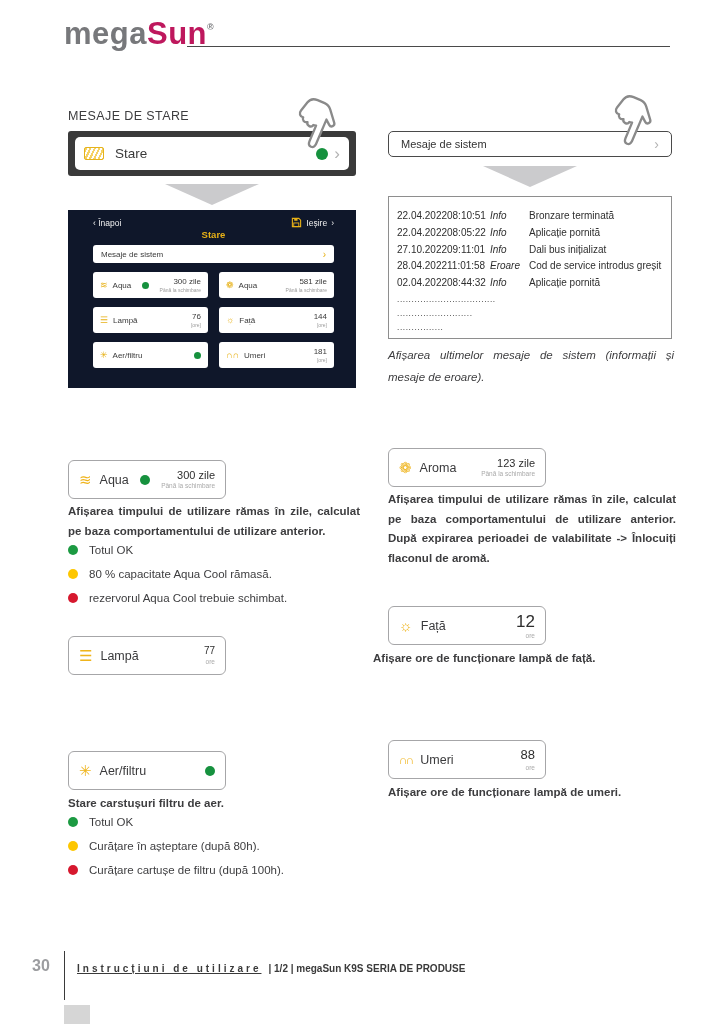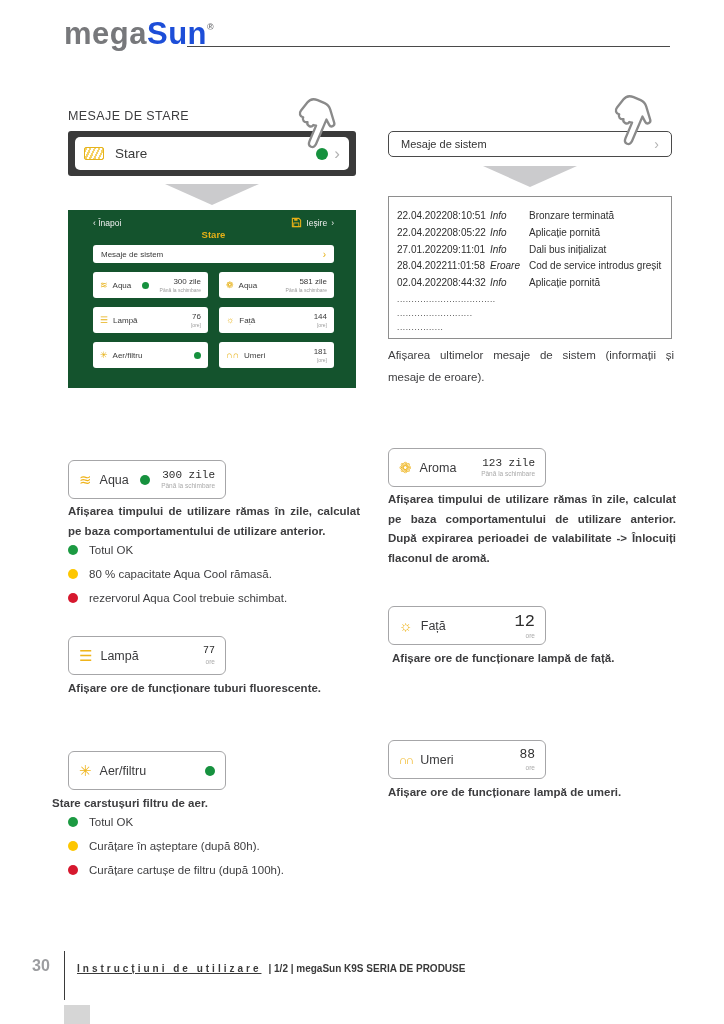--- a/index.html
+++ b/index.html
@@ -1,21 +1,21 @@
 <!DOCTYPE html>
 <html><head>
 <meta charset="utf-8">
 <style>
   html,body{margin:0;padding:0;background:#fff;}
   .page{position:relative;width:724px;height:1024px;background:#fff;overflow:hidden;
         font-family:"Liberation Sans",sans-serif;color:#3d3d3f;}
 
   
   .logo{position:absolute;left:64px;top:16px;font-size:31px;font-weight:bold;color:#77787b;letter-spacing:0.5px;}
-  .logo .sun{color:#1d4ed8;}
+  .logo .sun{color:#be185d;}
   .logo .reg{font-size:9px;vertical-align:14px;color:#77787b;}
   .logo-rule{position:absolute;left:187px;top:46px;width:483px;border-top:1.4px solid #4a4a4a;}
 
   
   .sec-title{position:absolute;left:68px;top:109px;font-size:12.5px;letter-spacing:0.4px;color:#3d3d3f;}
 
   
   .stare-frame{position:absolute;left:68px;top:131px;width:288px;height:45px;background:#3a3a3a;
                border-radius:3px;padding:6px 7px;box-sizing:border-box;}
   .stare-inner{background:#fff;border-radius:5px;height:100%;display:flex;align-items:center;padding:0 9px;box-sizing:border-box;}
@@ -29,21 +29,21 @@
 
   
   .hand{position:absolute;z-index:5;}
   .hand svg{transform:rotate(203deg);}
 
   
   .down-arrow{position:absolute;width:0;height:0;border-left:47px solid transparent;
               border-right:47px solid transparent;border-top:21px solid #cbcbcd;}
 
   
-  .panel{position:absolute;left:68px;top:210px;width:288px;height:178px;background:#14532d;
+  .panel{position:absolute;left:68px;top:210px;width:288px;height:178px;background:#0f172a;
          padding:7px 22px 0 25px;box-sizing:border-box;}
   .panel-top{display:flex;justify-content:space-between;align-items:center;font-size:8.5px;color:#f0f0f0;}
   .panel-top .right{display:flex;align-items:center;gap:4px;}
   .panel-title{text-align:center;color:#e7b117;font-size:9.5px;font-weight:bold;margin-top:1px;}
   .panel-menu{background:#fff;border-radius:3px;height:18px;display:flex;align-items:center;
               padding:0 8px;font-size:8px;color:#3a3a3a;margin-top:5px;}
   .panel-menu .chev{margin-left:auto;color:#e7b117;font-size:10px;}
   .panel-grid{display:grid;grid-template-columns:1fr 1fr;gap:9px 11px;margin-top:9px;}
   .ptile{background:#fff;border-radius:3px;height:26px;display:flex;align-items:center;
          padding:0 7px;box-sizing:border-box;font-size:8px;color:#3a3a3a;}
@@ -60,30 +60,30 @@
   .sys-bar .chev{margin-left:auto;font-size:14px;color:#b3b3b3;}
 
   
   .msgbox{position:absolute;left:388px;top:196px;width:284px;height:143px;border:1px solid #8e8e8e;
           padding:11px 8px;box-sizing:border-box;background:#fff;}
   .msgrow{display:flex;font-size:10px;color:#2e2e2e;line-height:1.68;}
   .c-date{width:50px;}.c-time{width:43px;}.c-type{width:39px;font-style:italic;}.c-text{flex:1;}
   .dotsrow{font-size:8.3px;color:#4a4a4a;line-height:1.7;letter-spacing:0.6px;}
 
   .caption{position:absolute;left:388px;top:344px;width:286px;font-size:11.5px;line-height:1.95;
-           text-align:justify;color:#3d3d3f;}
+           text-align:justify;color:#3d3d3f;font-style:italic;}
 
   
   .dtile{position:absolute;width:158px;height:39px;border:1.2px solid #a6a6a8;border-radius:6px;
          background:#fff;display:flex;align-items:center;padding:0 10px;box-sizing:border-box;}
   .dicon{color:#efb41c;font-size:15px;margin-right:8px;line-height:1;}
   .dlbl{font-size:12.5px;color:#3a3a3c;}
   .ddot{width:10px;height:10px;margin-left:auto;}
   .dval{display:flex;flex-direction:column;align-items:flex-end;margin-left:auto;line-height:1.25;}
-  .dval .v{font-size:11px;color:#2e2e2e;font-family:Liberation Mono, monospace;}
+  .dval .v{font-size:11px;color:#2e2e2e;}
   .dval .s{font-size:6.5px;color:#a9a9a9;}
 
   .para{position:absolute;font-size:11.5px;line-height:1.7;text-align:justify;color:#3d3d3f;font-weight:bold;}
   .bullet{position:absolute;display:flex;align-items:center;font-size:11.5px;color:#3d3d3f;}
   .bdot{width:10px;height:10px;border-radius:50%;margin-right:11px;flex:0 0 auto;}
   .bdot.green{background:#1c9a42;}
   .bdot.yellow{background:#fdc600;}
   .bdot.red{background:#d6182e;}
 
   
@@ -209,21 +209,21 @@
       <span class="c-type">Info</span>
       <span class="c-text">Bronzare terminată</span>
     </div>
     <div class="msgrow">
       <span class="c-date">22.04.2022</span>
       <span class="c-time">08:05:22</span>
       <span class="c-type">Info</span>
       <span class="c-text">Aplicație pornită</span>
     </div>
     <div class="msgrow">
-      <span class="c-date">27.01.2022</span>
+      <span class="c-date">27.10.2022</span>
       <span class="c-time">09:11:01</span>
       <span class="c-type">Info</span>
       <span class="c-text">Dali bus inițializat</span>
     </div>
     <div class="msgrow">
       <span class="c-date">28.04.2022</span>
       <span class="c-time">11:01:58</span>
       <span class="c-type">Eroare</span>
       <span class="c-text">Cod de service introdus greșit</span>
     </div>
@@ -277,38 +277,37 @@
   </div>
 
   <div class="dtile" style="left:68px;top:636px;">
     <span class="dicon">☰</span>
     <span class="dlbl">Lampă</span>
     <span class="dval">
         <span class="v" style="font-size:10px;">77</span>
         <span class="s">ore</span>
       </span>
   </div>
-  <div class="para" style="left:68px;top:679px;width:300px;text-align:left;">Afișare ore de funcționare tuburi fluorescente.</div>
 
   <div class="dtile" style="left:388px;top:606px;">
     <span class="dicon">☼</span>
     <span class="dlbl">Față</span>
     <span class="dval">
         <span class="v" style="font-size:17px;">12</span>
         <span class="s">ore</span>
       </span>
   </div>
-  <div class="para" style="left:392px;top:649px;width:290px;text-align:left;">Afișare ore de funcționare lampă de față.</div>
+  <div class="para" style="left:373px;top:649px;width:290px;text-align:left;">Afișare ore de funcționare lampă de față.</div>
 
   <div class="dtile" style="left:68px;top:751px;">
     <span class="dicon">✳</span>
     <span class="dlbl">Aer/filtru</span>
     <span class="dot green ddot"></span>
   </div>
-  <div class="para" style="left:52px;top:794px;width:300px;text-align:left;">Stare carstușuri filtru de aer.</div>
+  <div class="para" style="left:68px;top:794px;width:300px;text-align:left;">Stare carstușuri filtru de aer.</div>
   <div class="bullet" style="left:68px;top:816px;">
       <span class="bdot green"></span>
       <span>Totul OK</span>
     </div>
   <div class="bullet" style="left:68px;top:840px;">
       <span class="bdot yellow"></span>
       <span>Curățare în așteptare (după 80h).</span>
     </div>
   <div class="bullet" style="left:68px;top:864px;">
       <span class="bdot red"></span>

